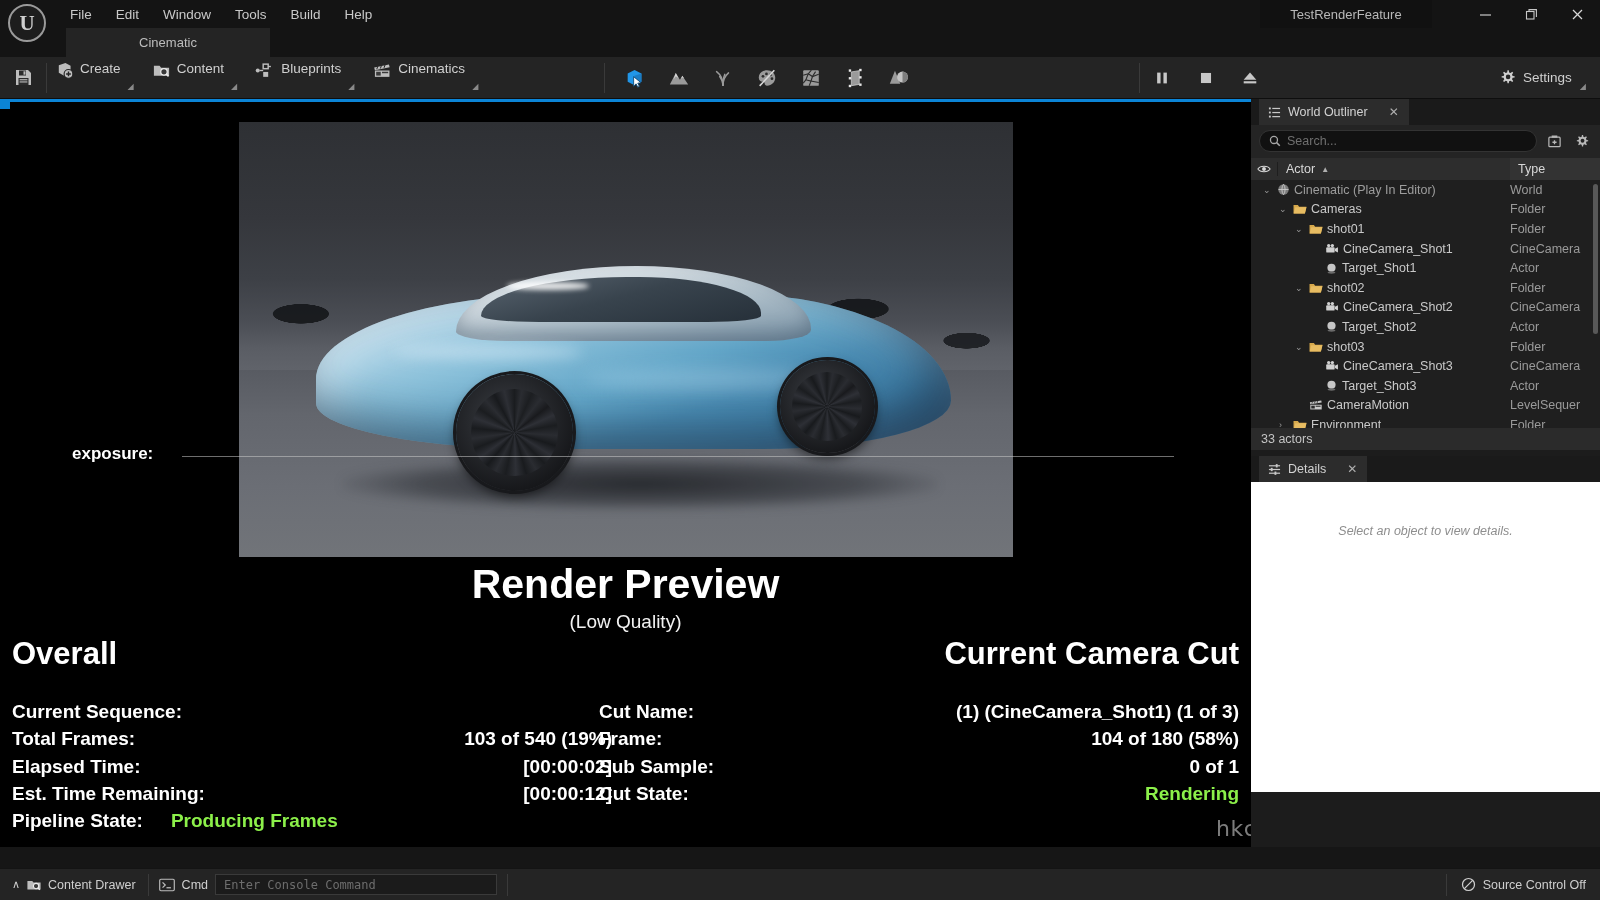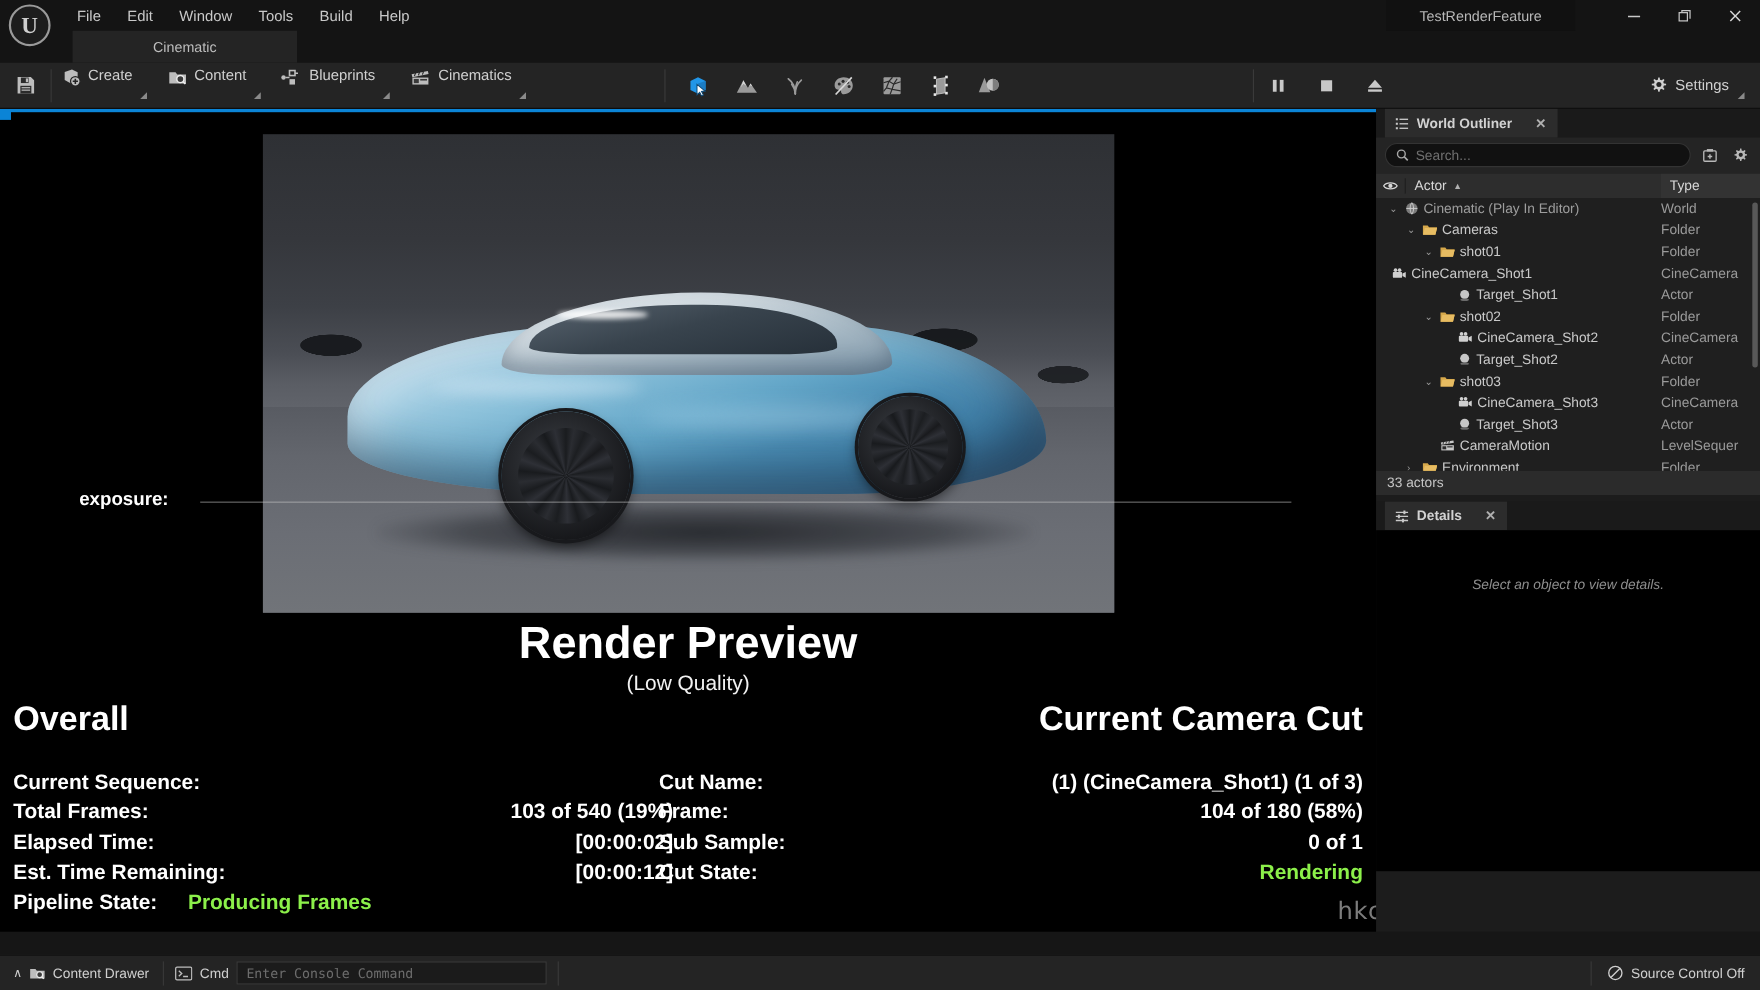--- a/index.html
+++ b/index.html
@@ -221,21 +221,21 @@
 
   
   .rdock {
     position: absolute; left: 1251px; top: 99px; width: 349px; height: 748px;
     background: #1c1c1c;
   }
   .panel-tabbar { position: relative; height: 26px; background: #1a1a1a; }
   .panel-tab {
     position: absolute; left: 8px; top: 0; height: 26px;
     background: #2c2c2c; color: #d2d2d2; font-size: 12.5px;
-    display: flex; align-items: center; gap: 7px; padding: 0 10px 0 9px; font-weight: bold;
+    display: flex; align-items: center; gap: 7px; padding: 0 10px 0 9px;
   }
   .panel-tab .x { margin-left: 14px; color: #b0b0b0; font-size: 12px; }
   .panel-body { background: #242424; }
 
   .ol-searchrow {
     display: flex; align-items: center; gap: 6px; padding: 5px 7px 6px 8px;
     background: #242424;
   }
   .ol-search {
     flex: 1; height: 22px; border-radius: 11px; background: #111;
@@ -264,21 +264,21 @@
   .ol-scroll {
     position: absolute; right: 2px; top: 4px; width: 5px; height: 150px;
     background: #585858; border-radius: 3px;
   }
   .ol-footer {
     height: 22px; background: #2b2b2b; color: #c4c4c4; font-size: 12.5px;
     display: flex; align-items: center; padding-left: 10px;
   }
 
   .details-body {
-    background: #000000; height: 310px; position: relative;
+    background: #ffffff; height: 310px; position: relative;
   }
   .details-empty {
     position: absolute; left: 0; top: 42px; width: 100%;
     text-align: center; color: #8e8e8e; font-size: 12.5px; font-style: italic;
   }
 
   
   .statusbar {
     position: absolute; left: 0; bottom: 0; width: 1600px; height: 32px;
     background: #242424; display: flex; align-items: center;
@@ -689,21 +689,21 @@
                   <svg width="14" height="12" viewBox="0 0 16 13">
                     <path d="M0.6 2 H5.6 L7 3.8 H15.4 L13.6 11.6 H0.6 Z" fill="#d6a84b"></path>
                     <path d="M2.6 4.6 H15.4 L13.6 11.6 H0.8 Z" fill="#e7bc62"></path>
                   </svg>
                 </span>
                 <span>shot01</span>
               </div>
               <div class="typ">Folder</div>
             </div>
             <div class="ol-row">
-              <div class="lbl" style="">
+              <div class="lbl" style="padding-left:60px">
                 <span class="arrow"></span>
                 <span>
                   <svg width="14" height="12" viewBox="0 0 16 13">
                     <circle cx="4.2" cy="2.6" r="1.9" fill="#d0d0d0"></circle>
                     <circle cx="8.4" cy="2.6" r="1.9" fill="#d0d0d0"></circle>
                     <rect x="1.4" y="4.6" width="9.6" height="6" rx="1" fill="#d0d0d0"></rect>
                     <path d="M11.4 6.2 L14.8 4.4 V10.6 L11.4 8.8 Z" fill="#d0d0d0"></path>
                   </svg>
                 </span>
                 <span>CineCamera_Shot1</span>

